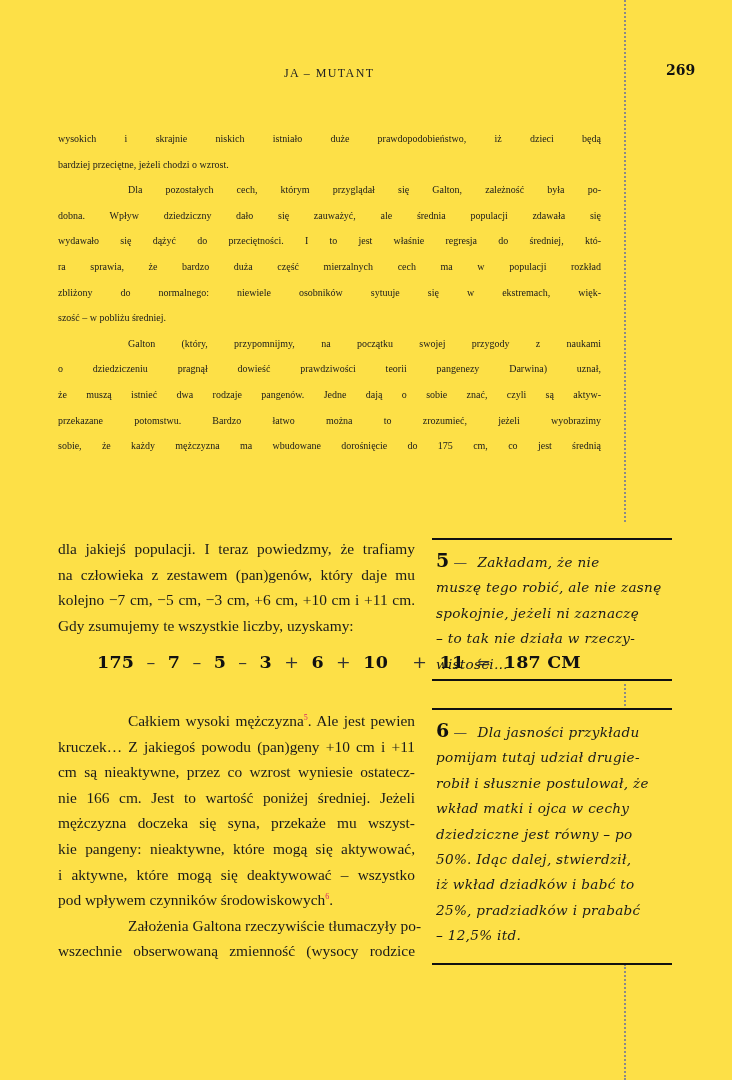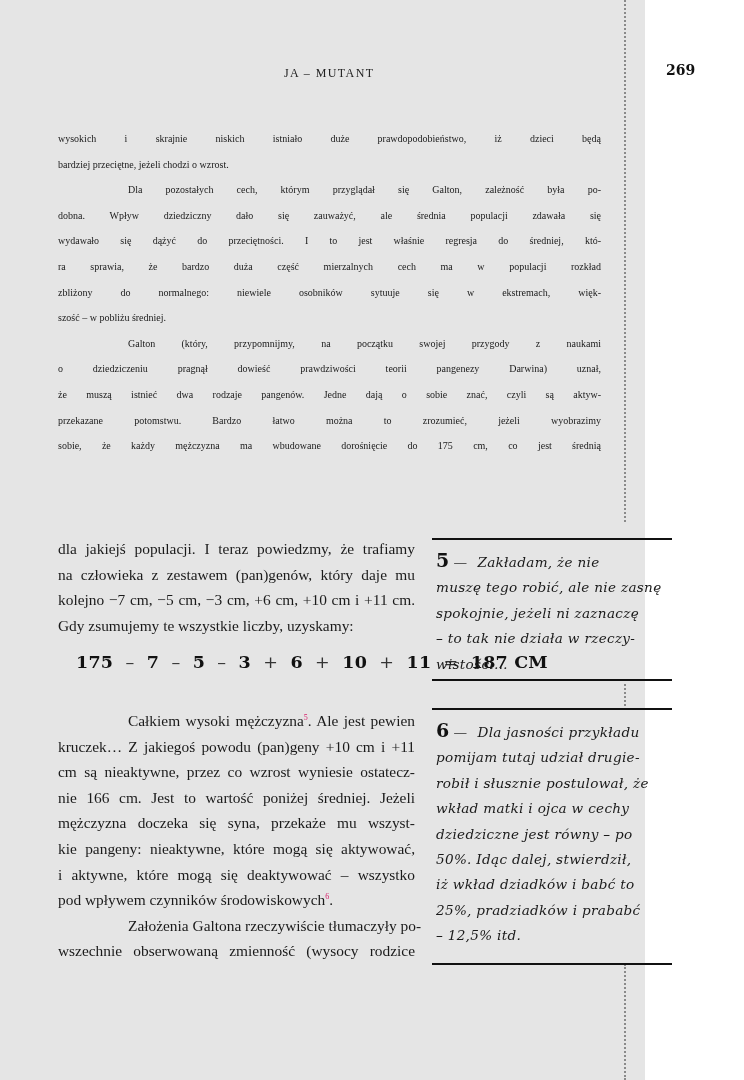--- a/index.html
+++ b/index.html
@@ -11,22 +11,22 @@
       width: 744px;
       height: 1080px;
       position: relative;
       overflow: hidden;
       color: #1a1a1a;
       font-family: "Liberation Serif", "DejaVu Serif", serif;
     }
     .page {
       position: absolute;
       left: 0; top: 0;
-      width: 645px; height: 1080px;
-      background: #e5e5e5;
+      width: 732px; height: 1080px;
+      background: #fde047;
     }
     
     .vrule {
       position: absolute;
       left: 624px;
       width: 0;
       border-left: 2px dotted #8a8a8a;
     }
     .vrule.v1 { top: 0; height: 522px; }
     .vrule.v2 { top: 684px; height: 22px; }
@@ -171,31 +171,31 @@
   </div>
 
   <div class="narrow-text narrow-a">
     <span class="line">dla jakiejś populacji. I teraz powiedzmy, że trafiamy</span>
     <span class="line">na człowieka z zestawem (pan)genów, który daje mu</span>
     <span class="line">kolejno −7 cm, −5 cm, −3 cm, +6 cm, +10 cm i +11 cm.</span>
     <span class="line last">Gdy zsumujemy te wszystkie liczby, uzyskamy:</span>
   </div>
 
   <div class="equation">
-    <span style="margin-right: 6px;">175</span>
+    <span style="margin-right: 6px; margin-left: 21px;">175</span>
     <span class="op" style="margin-right: 6px;">–</span>
     <span style="margin-right: 6px;">7</span>
     <span class="op" style="margin-right: 6px;">–</span>
     <span style="margin-right: 6px;">5</span>
     <span class="op" style="margin-right: 6px;">–</span>
     <span style="margin-right: 6px;">3</span>
     <span class="op" style="margin-right: 6px;">+</span>
     <span style="margin-right: 6px;">6</span>
     <span class="op" style="margin-right: 6px;">+</span>
-    <span style="margin-right: 6px;">10</span>
+    <span style="margin-right: 18px;">10</span>
     <span class="op" style="margin-right: 6px;">+</span>
     <span style="margin-right: 6px;">11</span>
     <span class="op" style="margin-right: 6px;">=</span>
     <span>187 CM</span>
   </div>
 
   <div class="narrow-text narrow-b">
     <span class="line" style="padding-left:70px"><span>Całkiem wysoki mężczyzna</span><sup class="fnref">5</sup><span>. Ale jest pewien</span></span>
     <span class="line">kruczek… Z jakiegoś powodu (pan)geny +10 cm i +11</span>
     <span class="line">cm są nieaktywne, przez co wzrost wyniesie ostatecz-</span>

